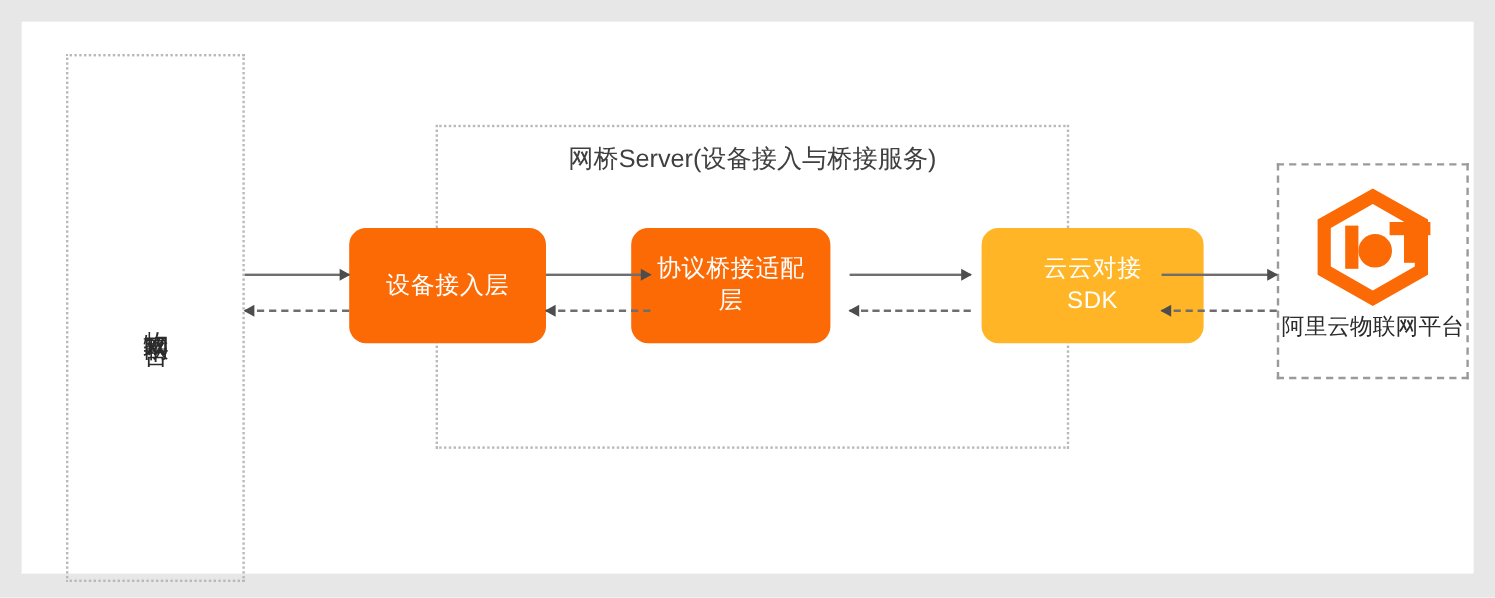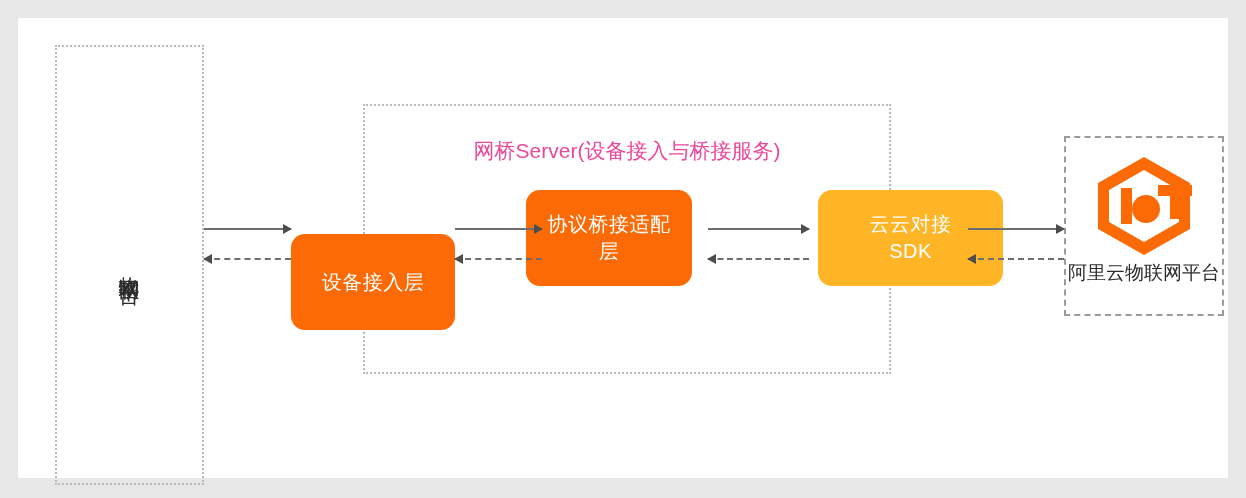--- a/index.html
+++ b/index.html
@@ -69,25 +69,25 @@
   
   #bridge-server-container {
     left: 345px;
     top: 86px;
     width: 528px;
     height: 270px;
   }
   #bridge-server-title {
     position: absolute;
     left: 0;
-    top: 31px;
+    top: 12px;
     width: 100%;
     text-align: center;
     font-size: 21px;
-    color: #ec4899;
+    color: #404040;
     font-weight: 400;
     white-space: nowrap;
   }
 
   
   .proc-box {
     position: absolute;
     top: 172px;
     height: 96px;
     border-radius: 14px;
@@ -99,21 +99,20 @@
     font-size: 20px;
     line-height: 1.35;
     letter-spacing: 0.5px;
     box-sizing: border-box;
     padding: 0 6px;
   }
   #box-device-access {
     left: 273px;
     width: 164px;
     background: #fb6a04;
-    margin-top: 44px;
   }
   #box-protocol-bridge {
     left: 508px;
     width: 166px;
     background: #fb6a04;
   }
   #box-cloud-sdk {
     left: 781px;
     width: 185px;
     background: #ffb525;

